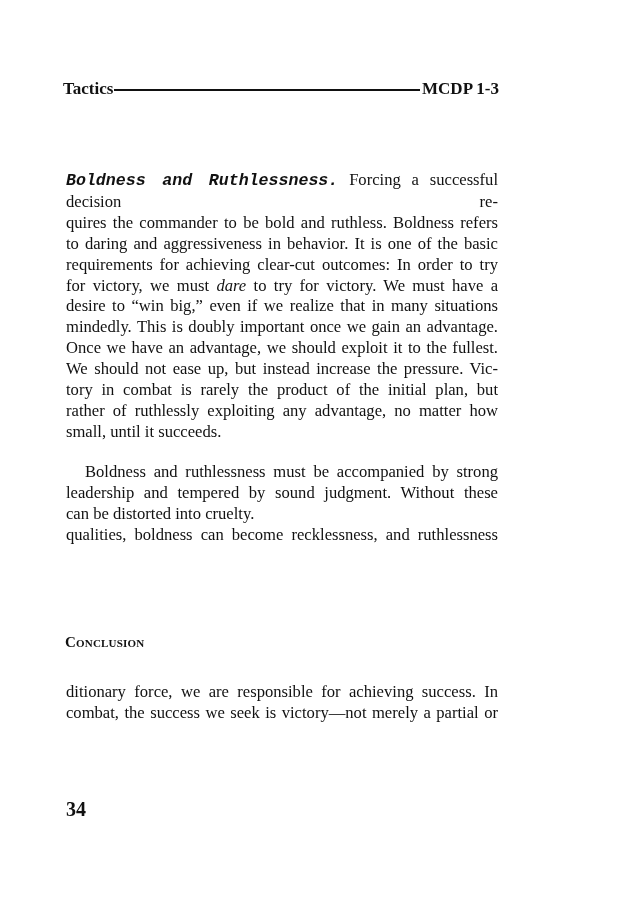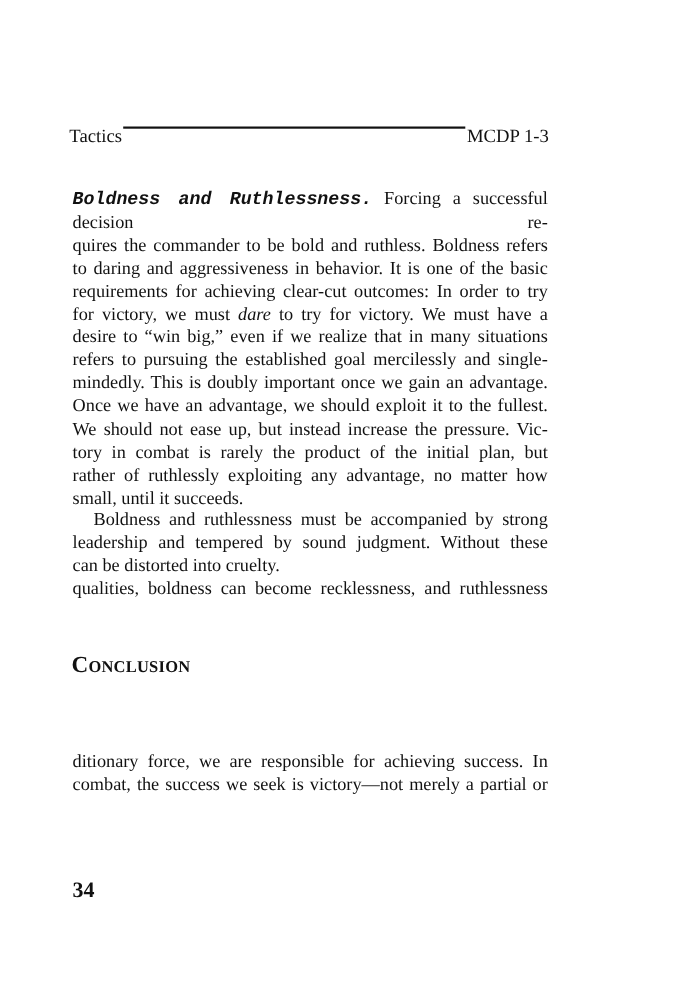--- a/index.html
+++ b/index.html
@@ -15,24 +15,23 @@
       font-family: "Liberation Serif", "DejaVu Serif", serif;
       color: #111111;
     }
     .running-header {
       position: absolute;
       left: 63px;
       top: 78px;
       width: 436px;
       height: 22px;
       display: flex;
-      align-items: flex-start;
-      font-weight: normal;
+      align-items: center;
+      font-weight: bold;
       font-size: 17px;
-      margin-top: 36px;
     }
     .running-header .rule {
       flex: 1;
       height: 0;
       border-top: 2px solid #111;
       margin: 0 2px 0 1px;
       position: relative;
       top: 1px;
     }
     .body-block {
@@ -49,23 +48,23 @@
     .para-3 { top: 682px; }
     .lead-in {
       font-weight: bold;
       font-style: italic;
       font-family: Liberation Mono, monospace;
     }
     .emph { font-style: italic; }
     .section-heading {
       position: absolute;
       left: 65px;
-      top: 592px;
+      top: 634px;
       margin: 0;
-      font-size: 21px;
+      font-size: 15px;
       font-weight: bold;
       font-variant: small-caps;
       letter-spacing: 0.2px;
     }
     .page-number {
       position: absolute;
       left: 66px;
       top: 798px;
       font-size: 20px;
       font-weight: bold;
@@ -82,21 +81,20 @@
   <span>MCDP 1-3</span>
 </div>
 
 <p class="body-block para-1">
   <span class="line"><span class="lead-in">Boldness and Ruthlessness.</span><span> Forcing a successful decision re-</span></span>
   <span class="line">quires the commander to be bold and ruthless. Boldness refers</span>
   <span class="line">to daring and aggressiveness in behavior. It is one of the basic</span>
   <span class="line">requirements for achieving clear-cut outcomes:  In order to try</span>
   <span class="line"><span>for victory, we must </span><span class="emph">dare</span><span> to try for victory. We must have a</span></span>
   <span class="line">desire to “win big,” even if we realize that in many situations</span>
-  <span class="line">refers to pursuing the established goal mercilessly and single-</span>
   <span class="line">mindedly. This is doubly important once we gain an advantage.</span>
   <span class="line">Once we have an advantage, we should exploit it to the fullest.</span>
   <span class="line">We should not ease up, but instead increase the pressure. Vic-</span>
   <span class="line">tory in combat is rarely the product of the initial plan, but</span>
   <span class="line">rather of ruthlessly exploiting any advantage, no matter how</span>
   <span class="line last">small, until it succeeds.</span>
 </p>
 
 <p class="body-block para-2">
   <span class="line">Boldness and ruthlessness must be accompanied by strong</span>

